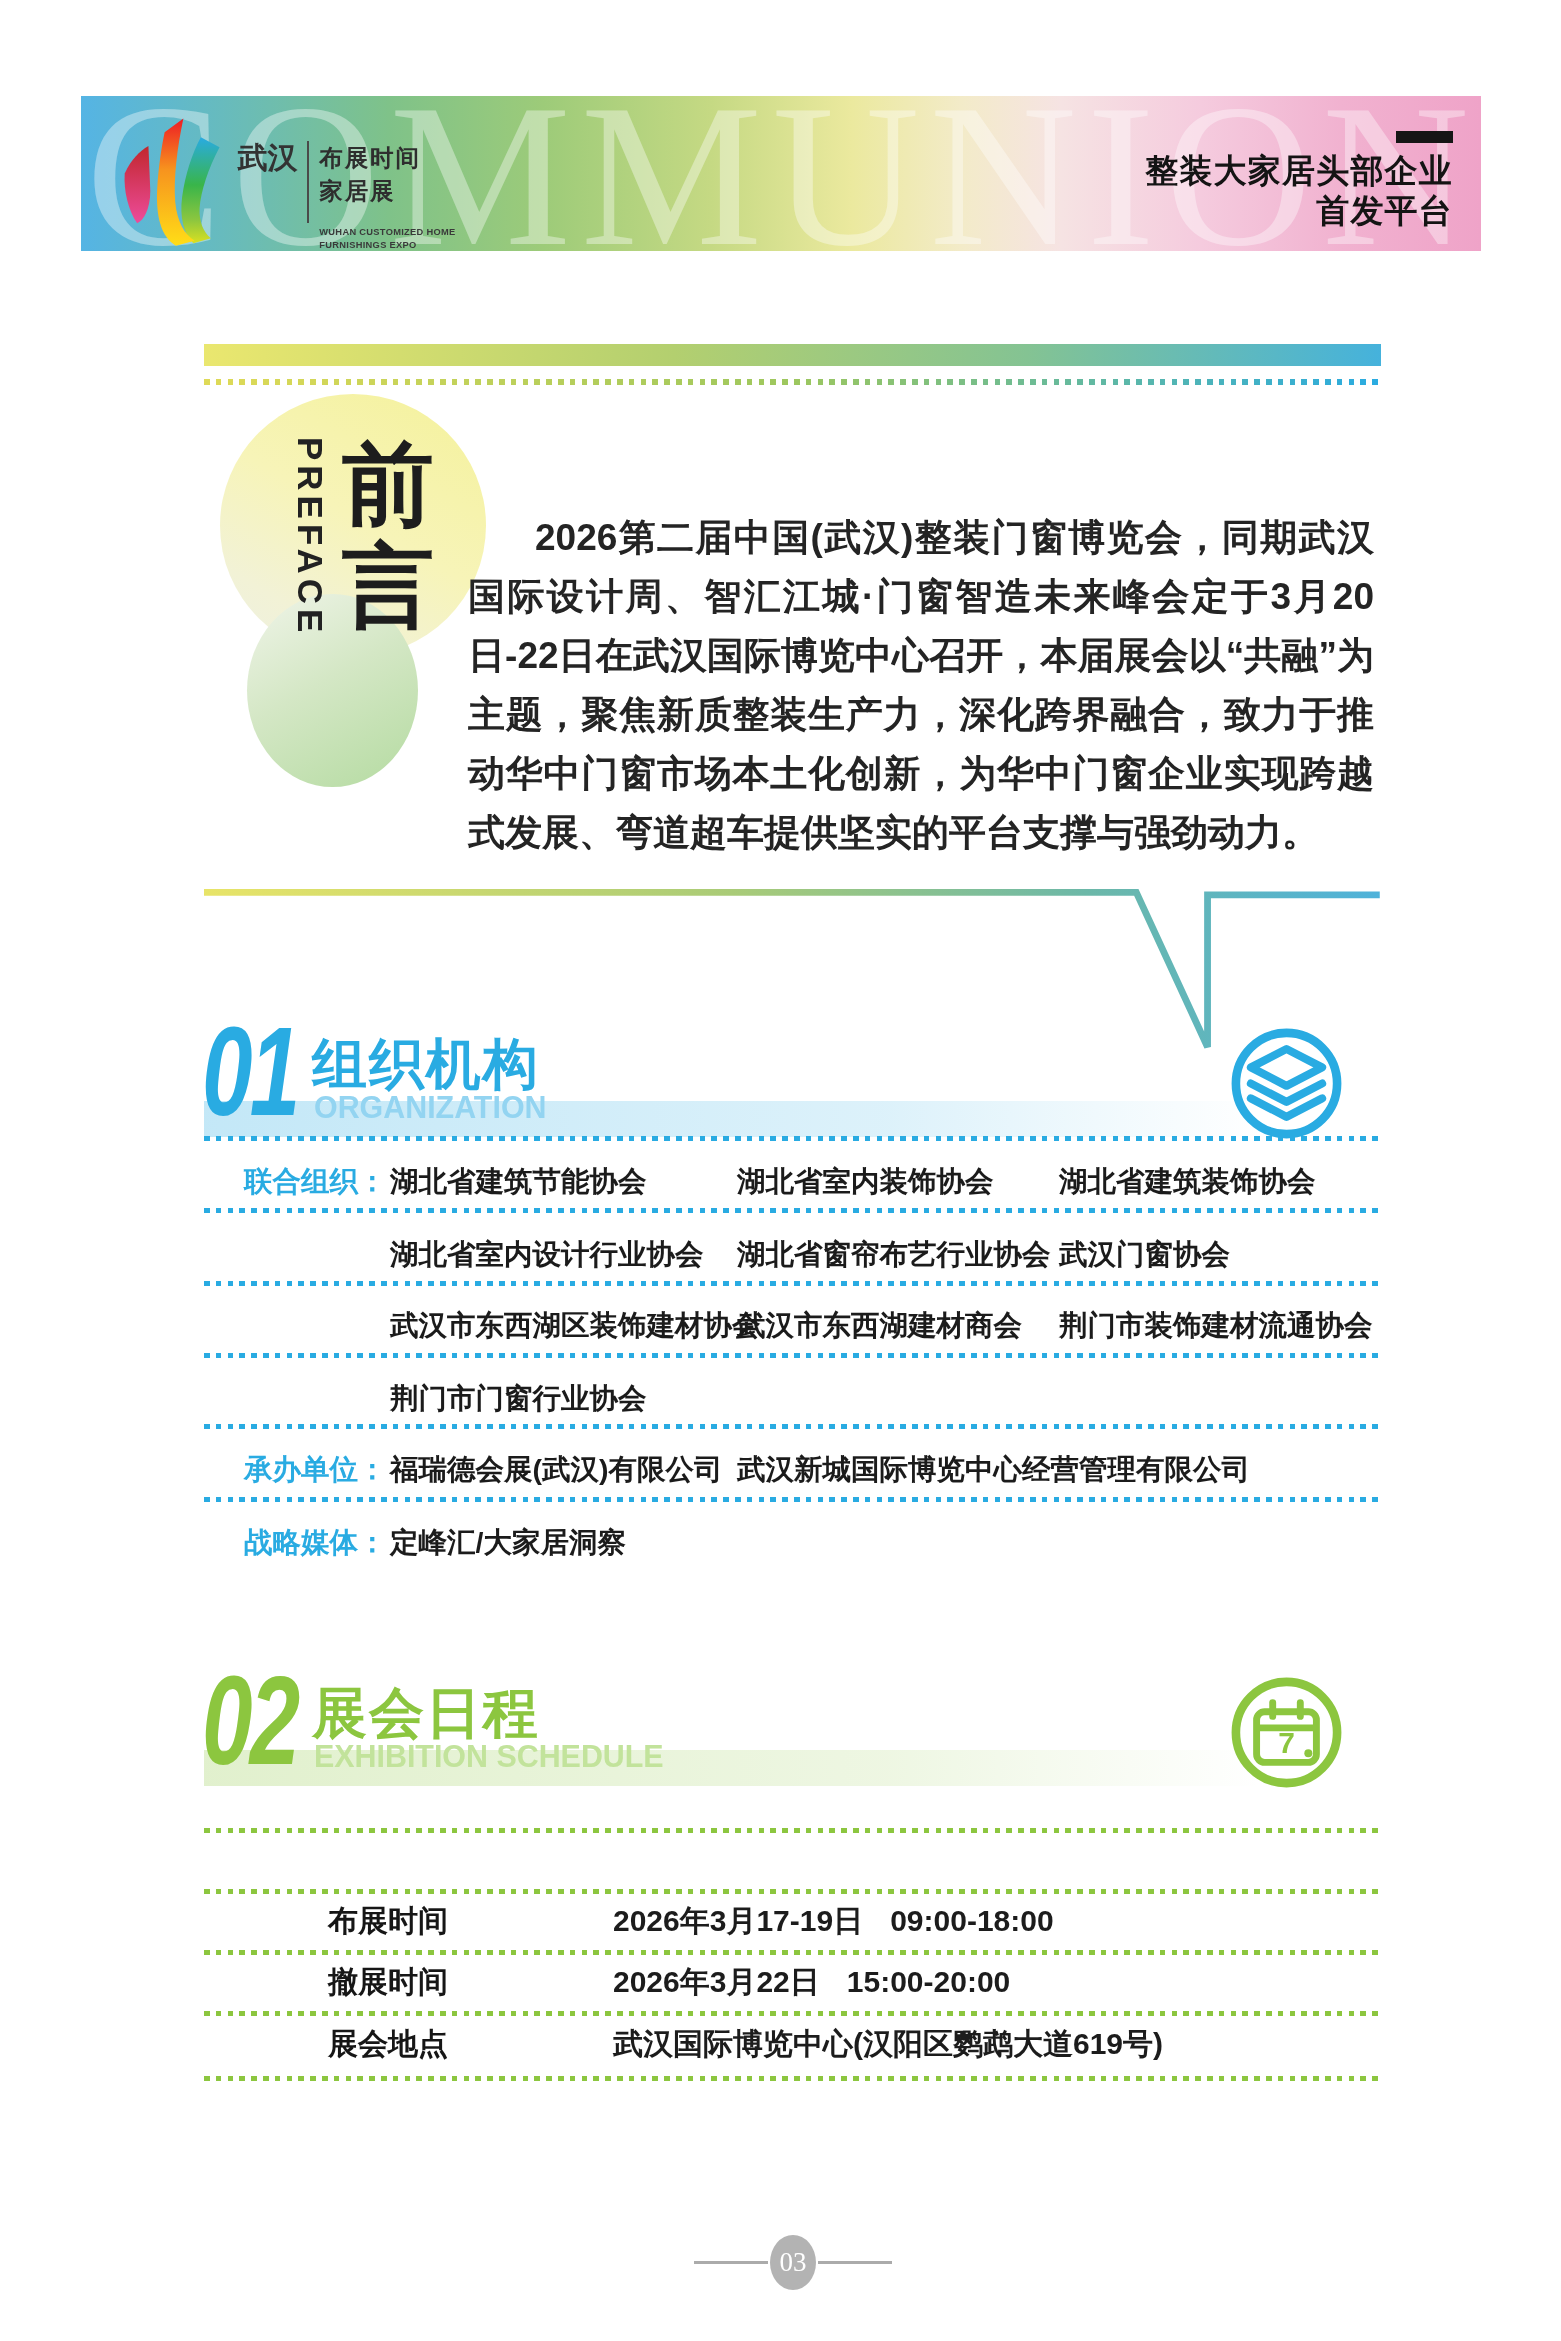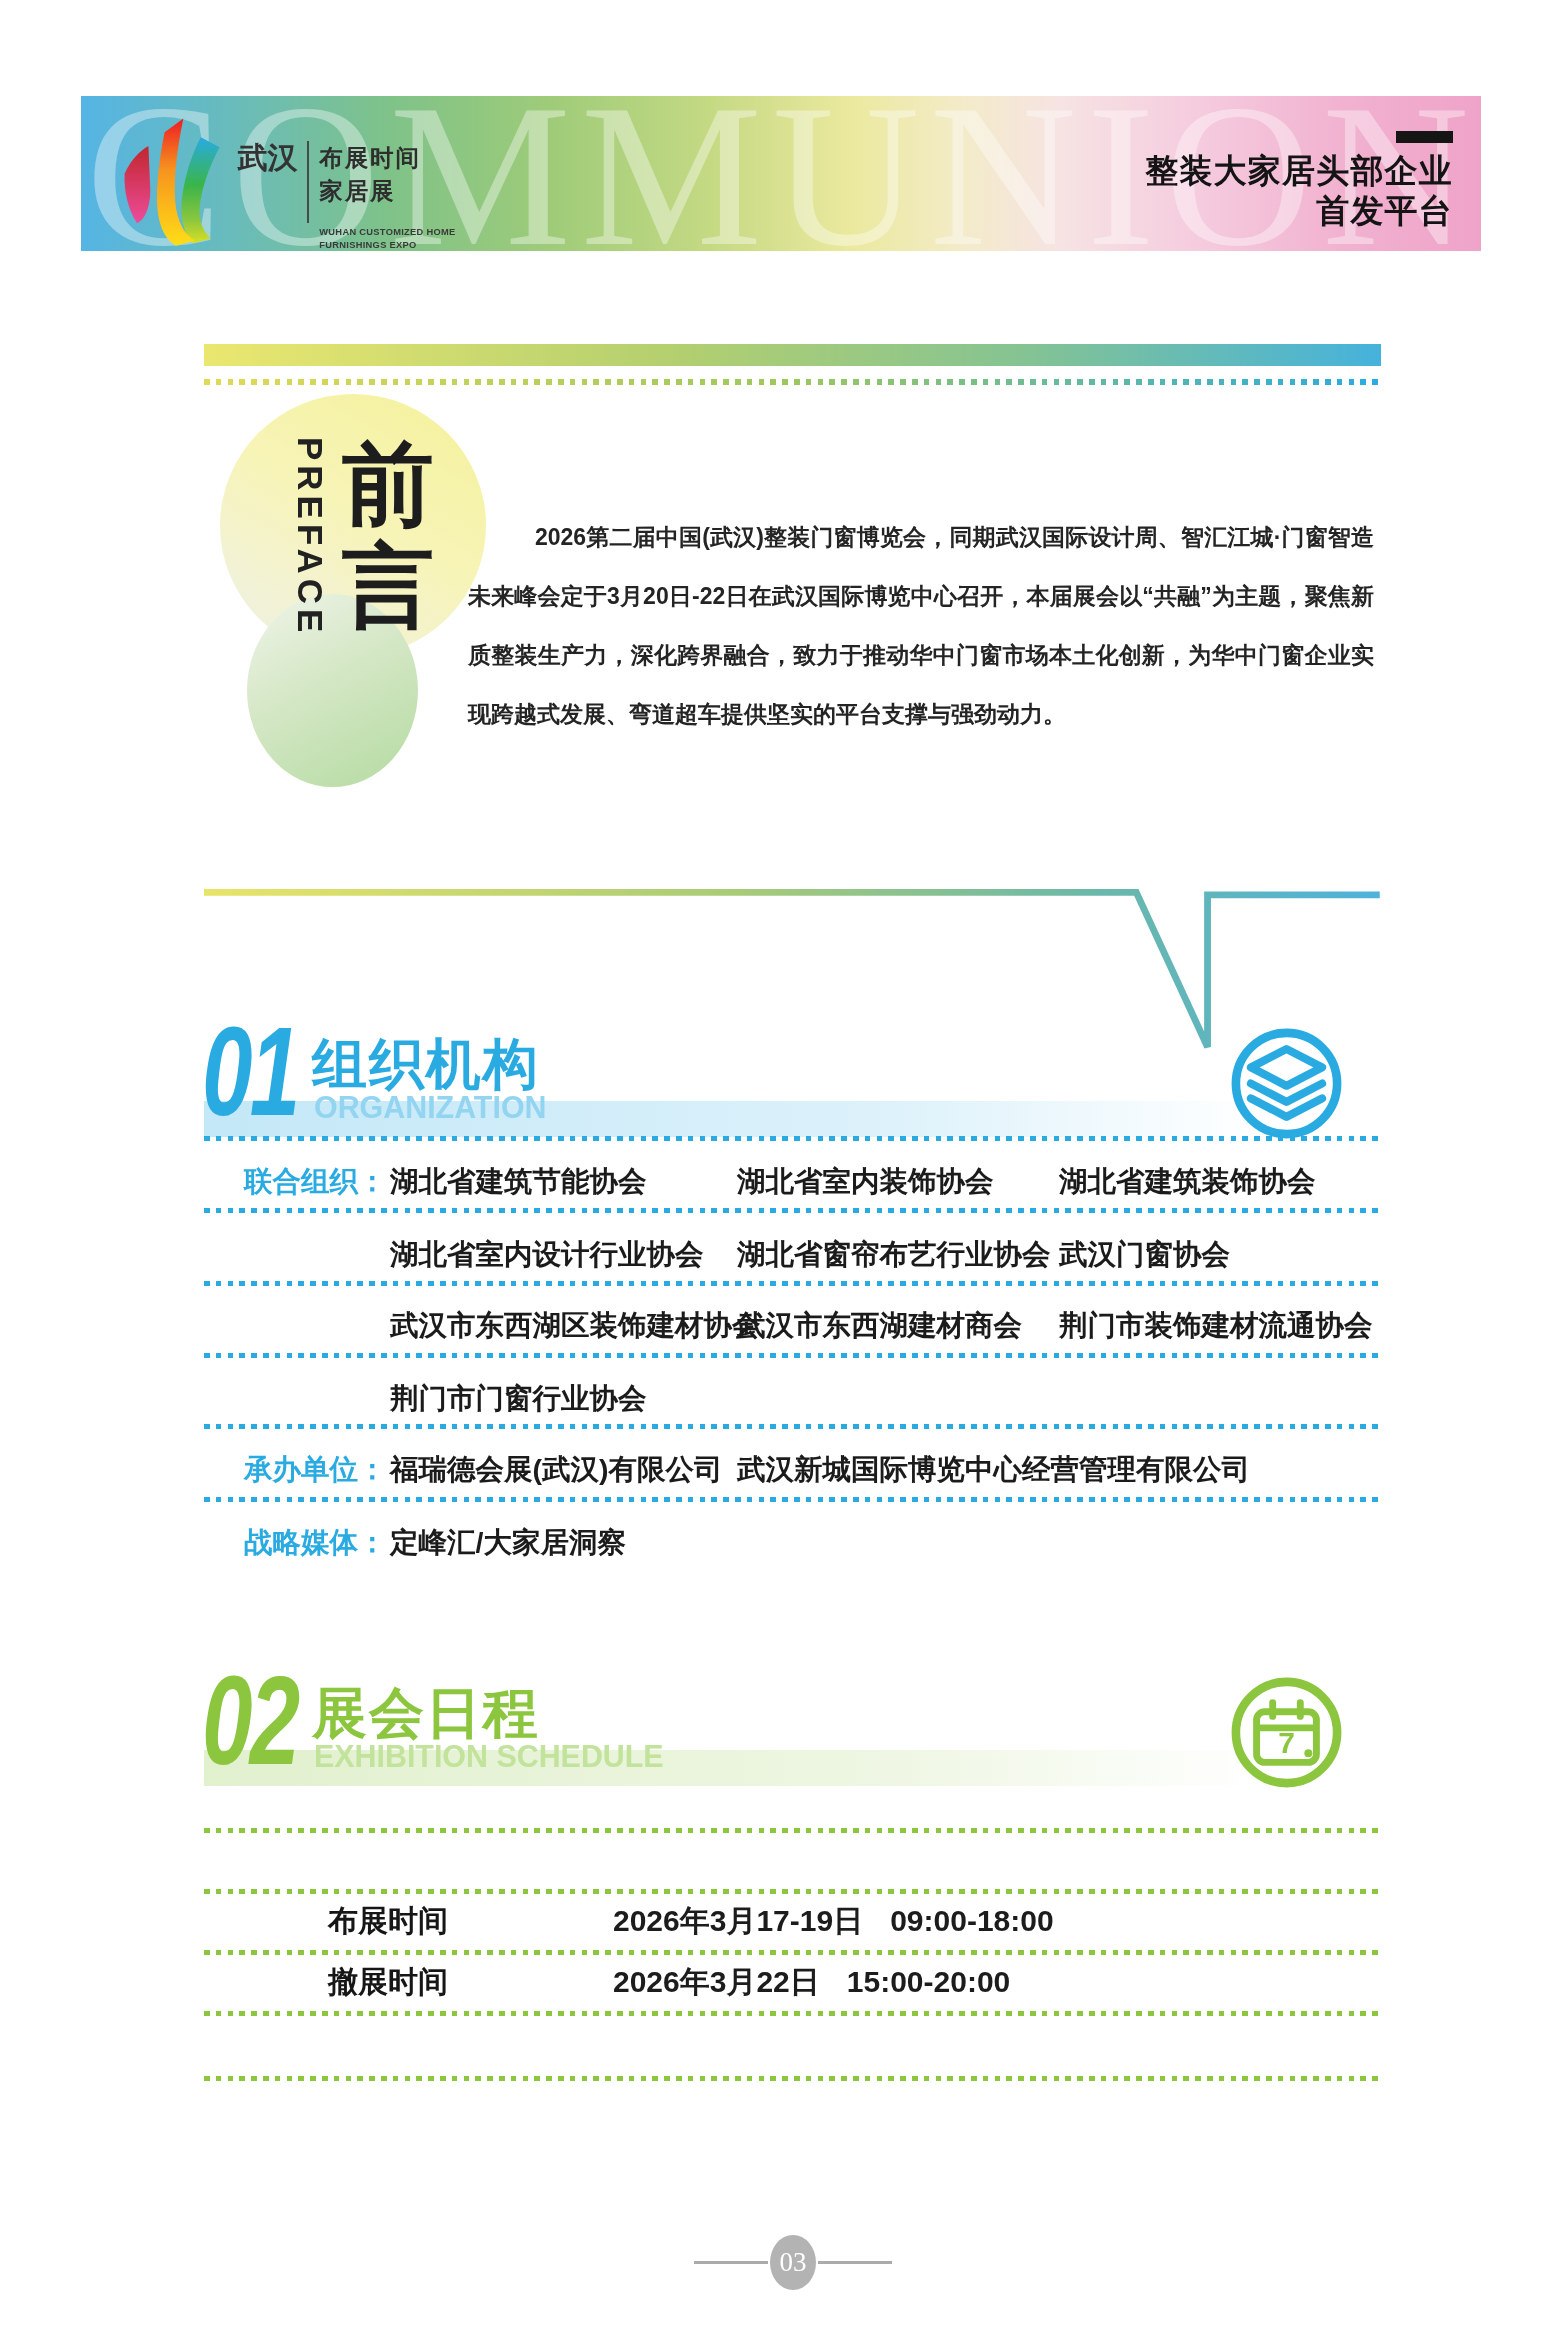--- a/index.html
+++ b/index.html
@@ -37,21 +37,21 @@
 
   
   .circle-yellow{position:absolute;left:220px;top:394px;width:266px;height:263px;border-radius:50%;
     background:linear-gradient(210deg,#F5F2A2 12%,#F7F4B8 48%,#F2F2D6 78%,#EDF0E2 100%);}
   .circle-green{position:absolute;left:247px;top:594px;width:171px;height:193px;border-radius:50%;
     background:linear-gradient(150deg,#EDF3E5 5%,#D4E7C5 45%,#B7DCA4 95%);}
   .preface-en{position:absolute;left:290px;top:437px;writing-mode:vertical-rl;
     font-size:35px;font-weight:600;letter-spacing:5px;color:#222;}
   .preface-cn{position:absolute;left:342px;top:434px;font-family:"Liberation Serif","DejaVu Serif",serif;
     font-size:92px;line-height:102px;font-weight:700;color:#1d1d1d;}
-  .preface-body{position:absolute;left:468px;top:508px;width:906px;font-size:23px;line-height:59px;
+  .preface-body{position:absolute;left:468px;top:508px;width:906px;font-size:37px;line-height:59px;
     font-weight:700;color:#242424;text-indent:67px;text-align:justify;}
 
   .divider-notch{position:absolute;left:204px;top:885px;width:1177px;height:170px;}
 
   
   .sec{position:absolute;left:204px;width:1177px;height:115px;}
   .sec .band{position:absolute;left:0;top:71px;width:1137px;height:36px;}
   .sec.cyan .band{background:linear-gradient(90deg,rgba(41,171,226,0.28),rgba(41,171,226,0.16) 60%,rgba(41,171,226,0) 93%);}
   .sec.green .band{background:linear-gradient(90deg,rgba(140,198,63,0.26),rgba(140,198,63,0.15) 60%,rgba(140,198,63,0) 93%);}
   .sec .num{position:absolute;left:-2.5px;top:-8.7px;font-size:126px;line-height:102px;font-style:italic;
@@ -225,20 +225,24 @@
   <div class="sch-row" style="top:1902px;">
     <span class="lbl">布展时间</span>
     <span class="val"><span>2026年3月17-19日</span><span class="time">09:00-18:00</span></span>
   </div>
   <div class="dotline green dotmask" style="top:1950px;"></div>
   <div class="sch-row" style="top:1963px;">
     <span class="lbl">撤展时间</span>
     <span class="val"><span>2026年3月22日</span><span class="time">15:00-20:00</span></span>
   </div>
   <div class="dotline green dotmask" style="top:2011px;"></div>
+  <div class="sch-row" style="top:2025px;">
+    <span class="lbl">展会地点</span>
+    <span class="val"><span>武汉国际博览中心(汉阳区鹦鹉大道619号)</span><span class="time"></span></span>
+  </div>
   <div class="dotline green dotmask" style="top:2076px;"></div>
 
   <div class="foot-line" style="left:694px;"></div>
   <div class="foot-circle">03</div>
   <div class="foot-line" style="left:818px;"></div>
 
 </div>
 
 
 </body></html>

